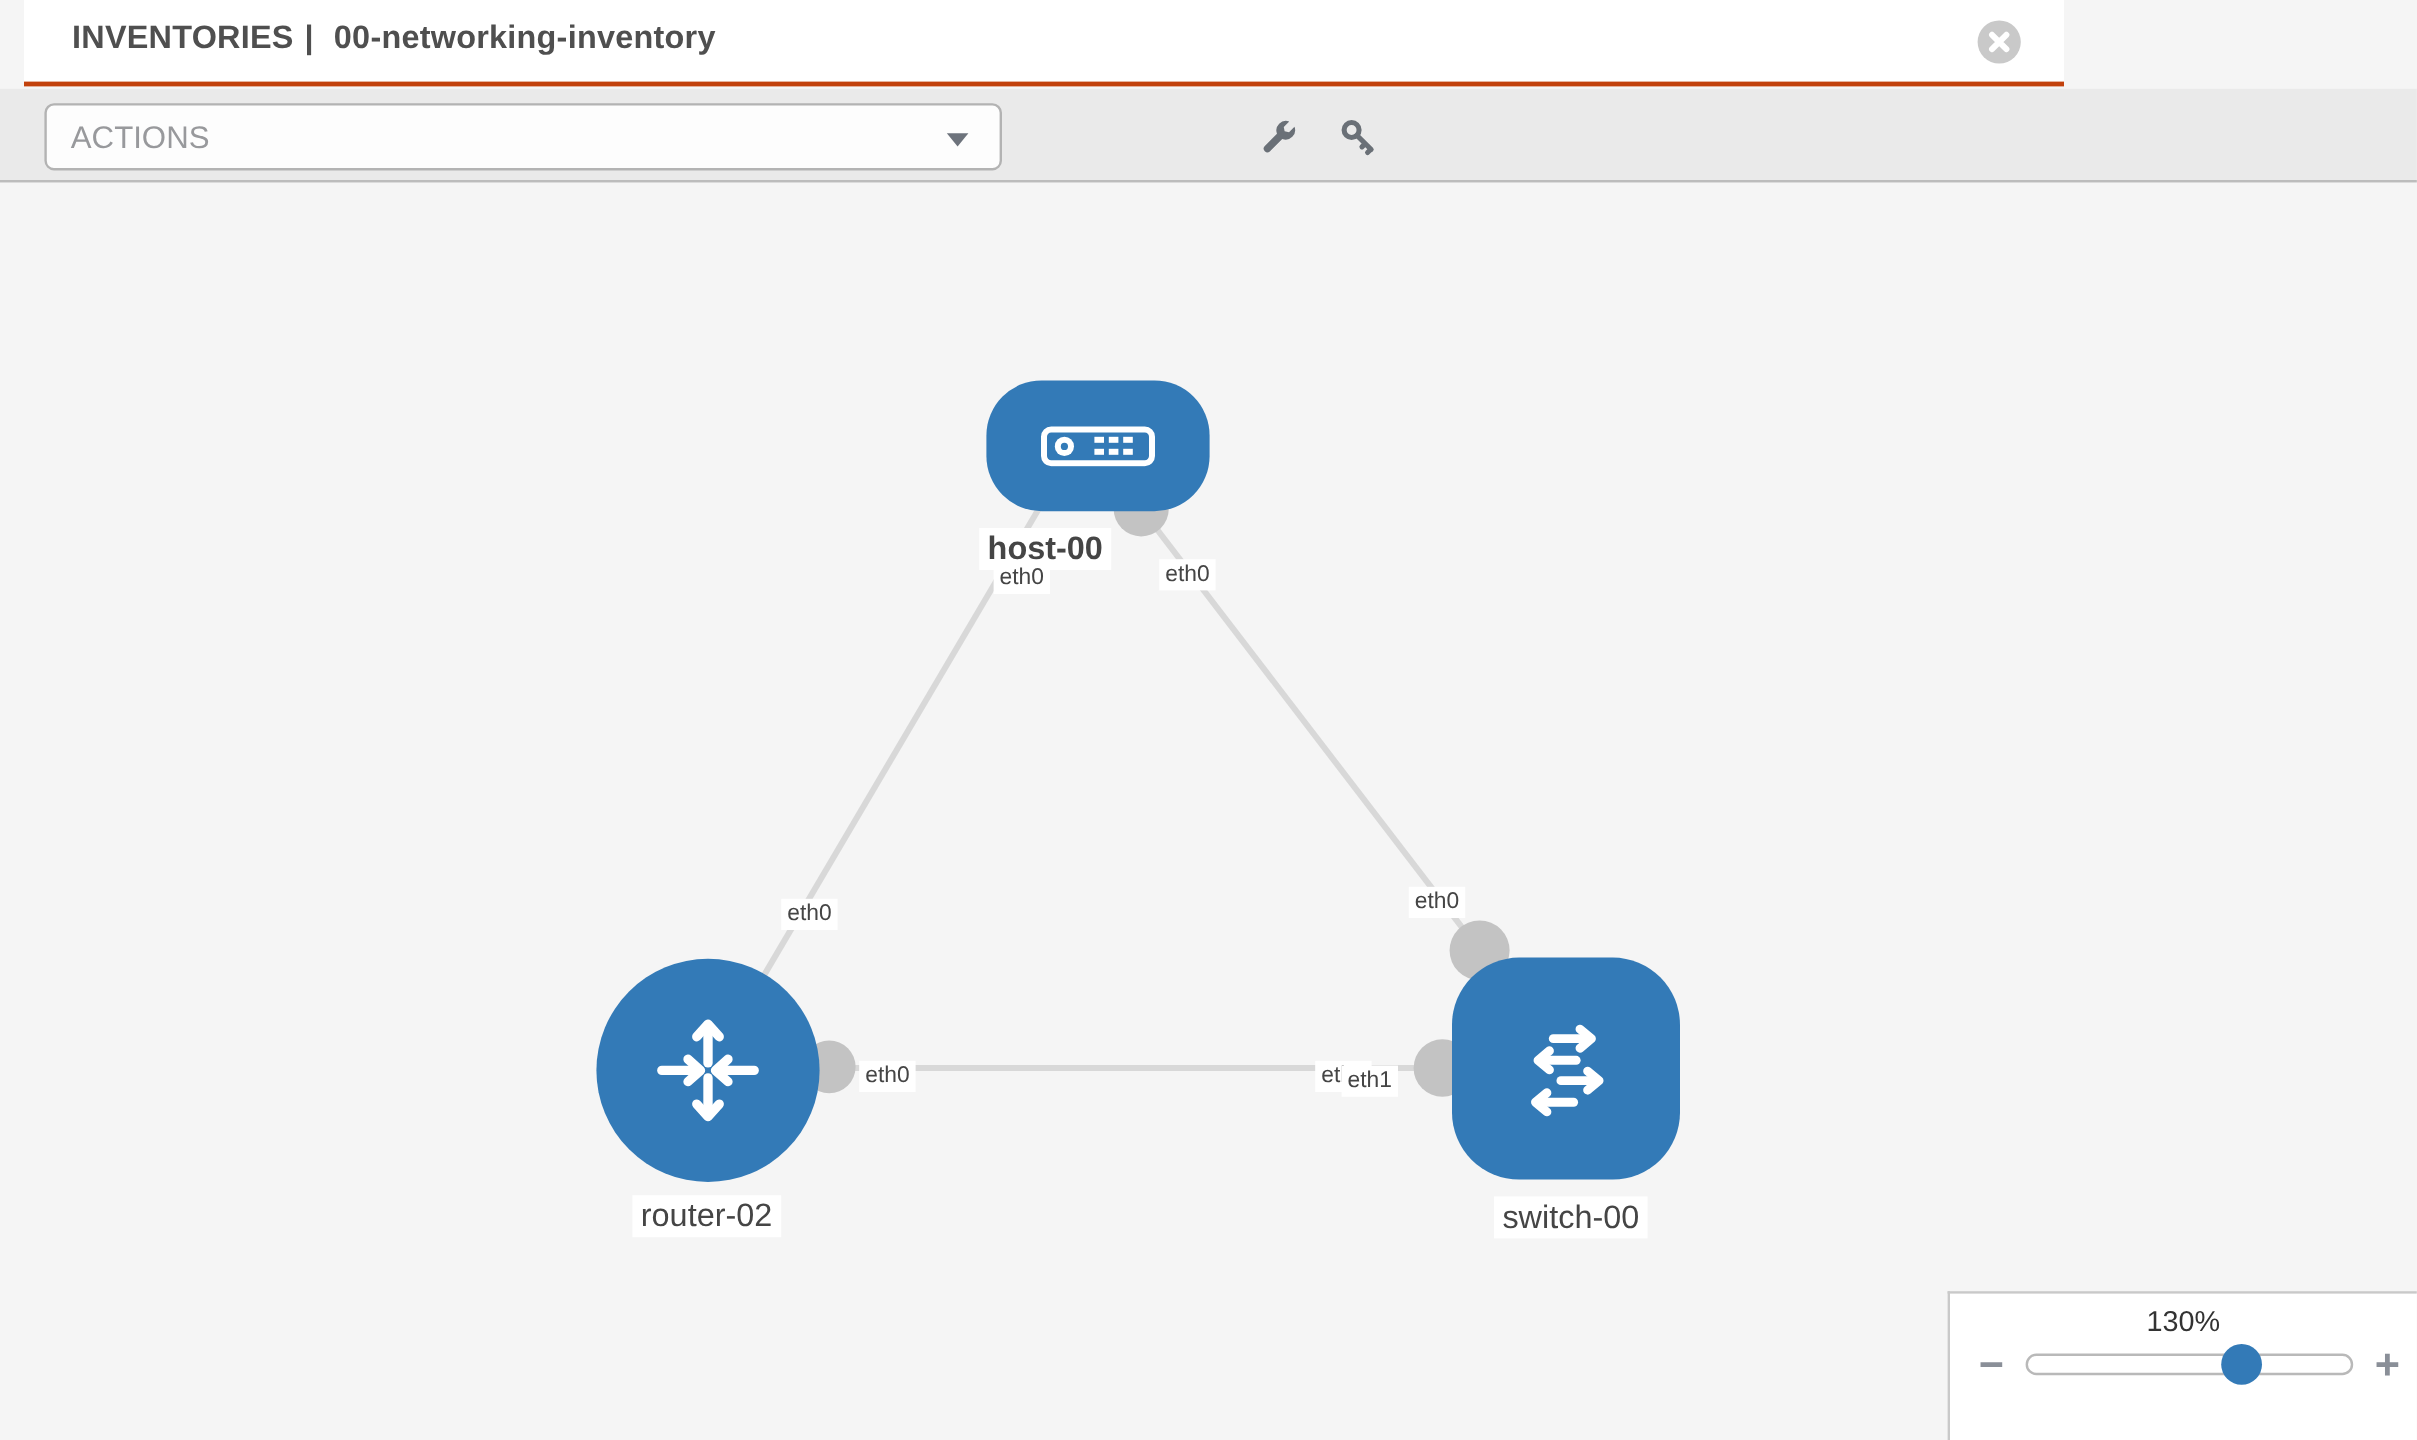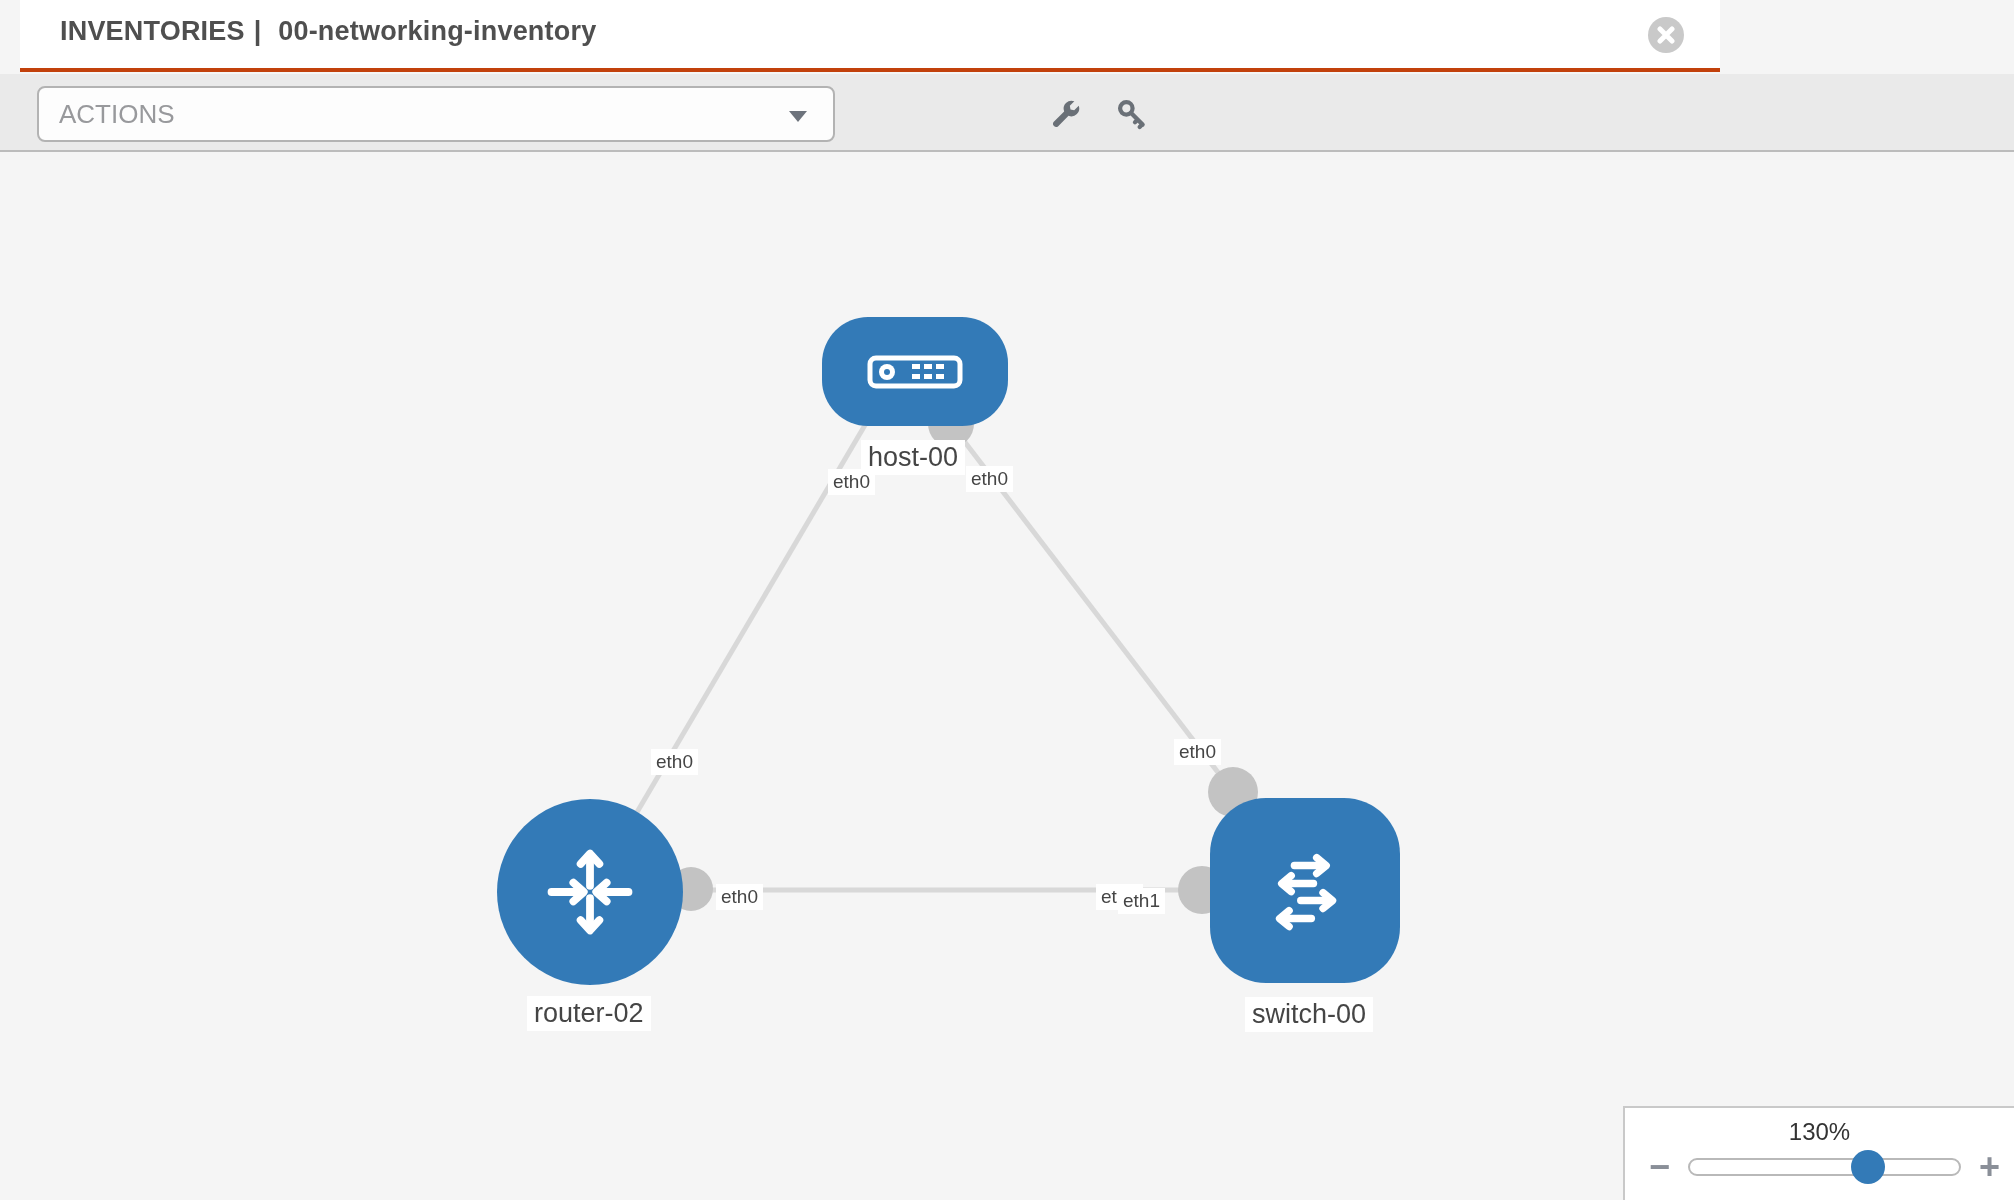--- a/index.html
+++ b/index.html
@@ -47,33 +47,33 @@
   .node { position:absolute; background:#337ab7; z-index:3; cursor:pointer;
           display:flex; align-items:center; justify-content:center; }
   .node-host   { left:822px;  top:165px; width:186px; height:109px; border-radius:46px; }
   .node-router { left:497px;  top:647px; width:186px; height:186px; border-radius:50%; }
   .node-switch { left:1210px; top:646px; width:190px; height:185px; border-radius:56px; }
 
   .lbl { position:absolute; background:#ffffff; color:#454545; white-space:nowrap; }
   .lbl-name { font-size:27px; padding:2px 7px; z-index:4; }
   .lbl-if   { font-size:19px; padding:2px 5px; z-index:4;margin-top:12px; }
   .lbl-if-over { z-index:5; }
-  .lbl-host   { left:861px;  top:288px; }
+  .lbl-host   { left:816px;  top:288px;font-weight:bold; }
   .lbl-router { left:527px;  top:844px; }
   .lbl-switch { left:1245px; top:845px;text-align:right; }
   .if-host-left    { left:828px;  top:305px; }
   .if-host-right   { left:966px;  top:302px; }
   .if-router-north { left:651px;  top:585px; }
   .if-router-east  { left:716px;  top:720px; }
   .if-switch-north { left:1174px; top:575px; }
   .if-switch-under { left:1096px; top:720px; }
   .if-switch-west  { left:1118px; top:724px; }
 
   
-  .zoom-panel { position:absolute; right:0; bottom:0; width:391px; height:94px;
+  .zoom-panel { position:absolute; right:0; bottom:0; width:391px; height:124px;
                 background:#ffffff; border-top:2px solid #c9c9c9;
                 border-left:2px solid #c9c9c9; z-index:10; }
   .zoom-pct { text-align:center; margin-top:10px; font-size:24px; color:#333333; }
   .zoom-row { display:flex; align-items:center; margin-top:6px; padding:0 14px 0 24px; }
   .zoom-minus, .zoom-plus { font-size:36px; font-weight:700; color:#8a8f98;
                             line-height:30px; cursor:pointer; }
   .zoom-track { position:relative; flex:1; height:18px; margin:0 18px;
                 background:#ffffff; border:2px solid #b9b9b9; border-radius:10px; }
   .zoom-thumb { position:absolute; left:66%; top:50%; transform:translate(-50%,-50%);
                 width:34px; height:34px; border-radius:50%; background:#337ab7;

